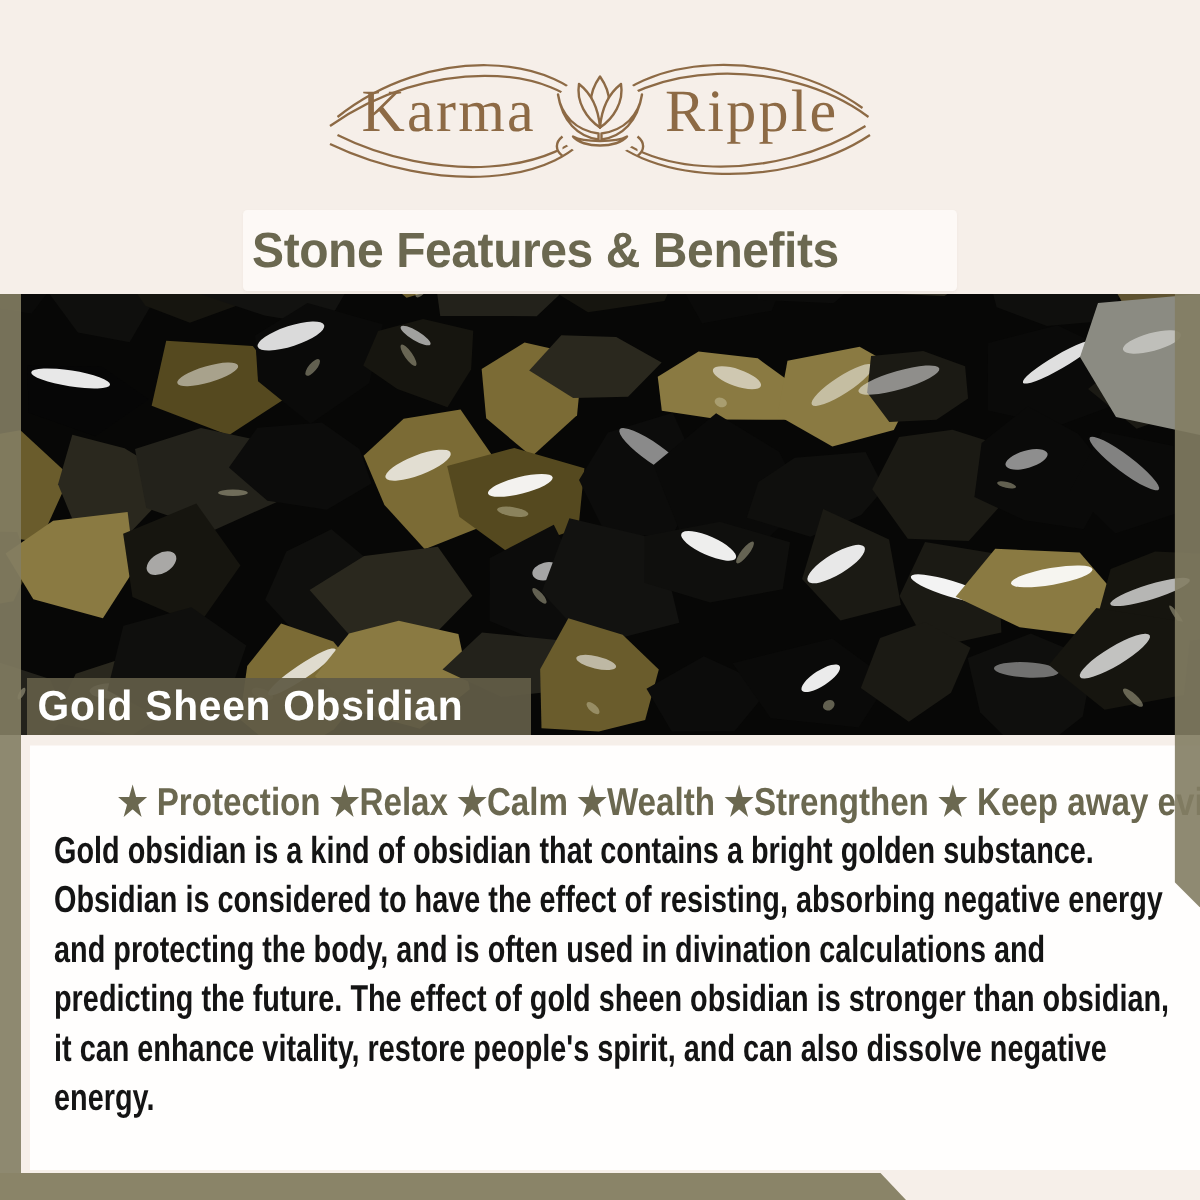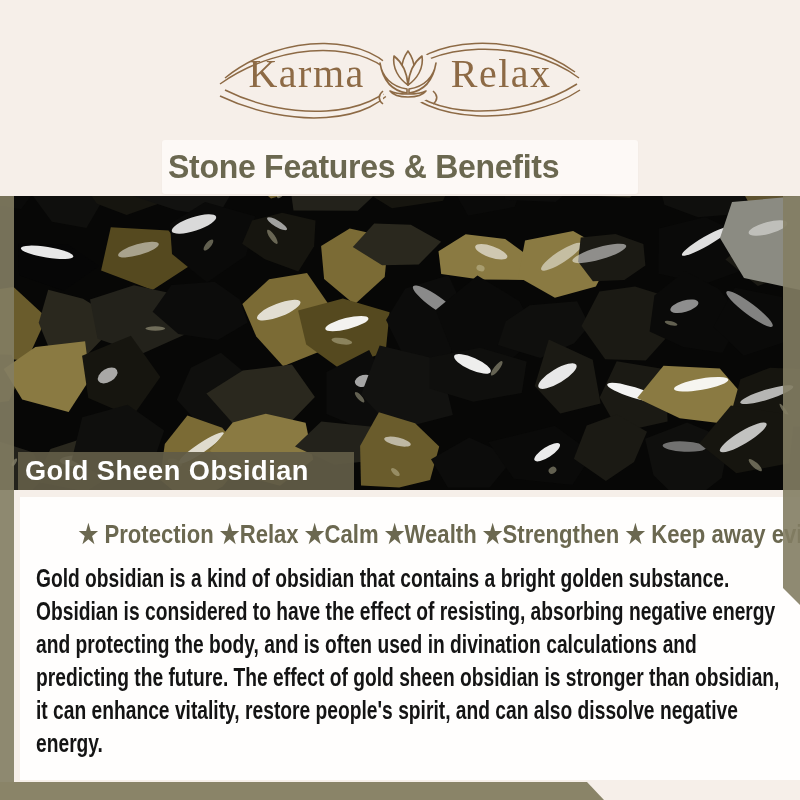--- a/index.html
+++ b/index.html
@@ -37,21 +37,21 @@
   .ribbon-left{position:absolute; top:196px; left:0; width:14px; height:604px; background:rgba(131,125,99,.9); z-index:4;}
   .ribbon-right{position:absolute; top:196px; left:783px; width:17px; height:409px; background:rgba(131,125,99,.9); z-index:4;
     clip-path:polygon(0 0, 100% 0, 100% 100%, 0 calc(100% - 17px));}
   .ribbon-bottom{position:absolute; top:782px; left:0; width:604px; height:18px; background:var(--ribbon,#8a8468); z-index:4;
     clip-path:polygon(0 0, 587px 0, 100% 100%, 0 100%);}
 
   
   .card{position:absolute; top:497px; left:20px; width:780px; height:283px; background:var(--card,#fffefd); z-index:2;}
   .benefits-line{margin-top:22px; text-align:center; font-size:26px; font-weight:700; color:var(--olive-text,#6b6850);
     white-space:nowrap; transform:scaleX(.85); line-height:30px;}
-  .description{margin-top:13px; padding:0 16px; overflow:hidden;}
+  .description{margin-top:2px; padding:0 16px; overflow:hidden;}
   .description-inner{display:block; width:130%; transform:scaleX(.769); transform-origin:0 0;
     font-size:25px; font-weight:700; line-height:33px; color:var(--body-text,#141414); letter-spacing:0;}
 </style>
 </head>
 <body>
 
 <div class="page">
 
   <div class="logo-wrap">
     <svg class="logo-swash" viewBox="0 0 430 100" fill="none">
@@ -70,21 +70,21 @@
           <path d="M32 8 C 25 18, 23 30, 32 42 C 41 30, 39 18, 32 8 Z"></path>
           <path d="M32 42 C 23 36, 16 25, 18 13 C 27 20, 31 30, 32 42 Z"></path>
           <path d="M32 42 C 41 36, 48 25, 46 13 C 37 20, 33 30, 32 42 Z"></path>
           <path d="M31 46 C 16 44, 6 34, 4 20 C 7 38, 17 48, 31 50 Z"></path>
           <path d="M33 46 C 48 44, 58 34, 60 20 C 57 38, 47 48, 33 50 Z"></path>
           <path d="M14 48 C 20 56, 44 56, 50 48 C 43 52, 21 52, 14 48 Z"></path>
           <path d="M7 48 C 2 52, 2 57, 7 61"></path>
           <path d="M57 48 C 62 52, 62 57, 57 61"></path>
         </g>
       </svg>
-      <span class="brand-word">Relax</span>
+      <span class="brand-word">Ripple</span>
     </div>
   </div>
 
   <div class="heading-panel">
     <div class="heading-text">Stone Features &amp; Benefits</div>
   </div>
 
   <div class="photo">
     <svg viewBox="0 0 800 294" preserveAspectRatio="none">
         <rect x="0" y="0" width="800" height="294" fill="#070706"></rect>

